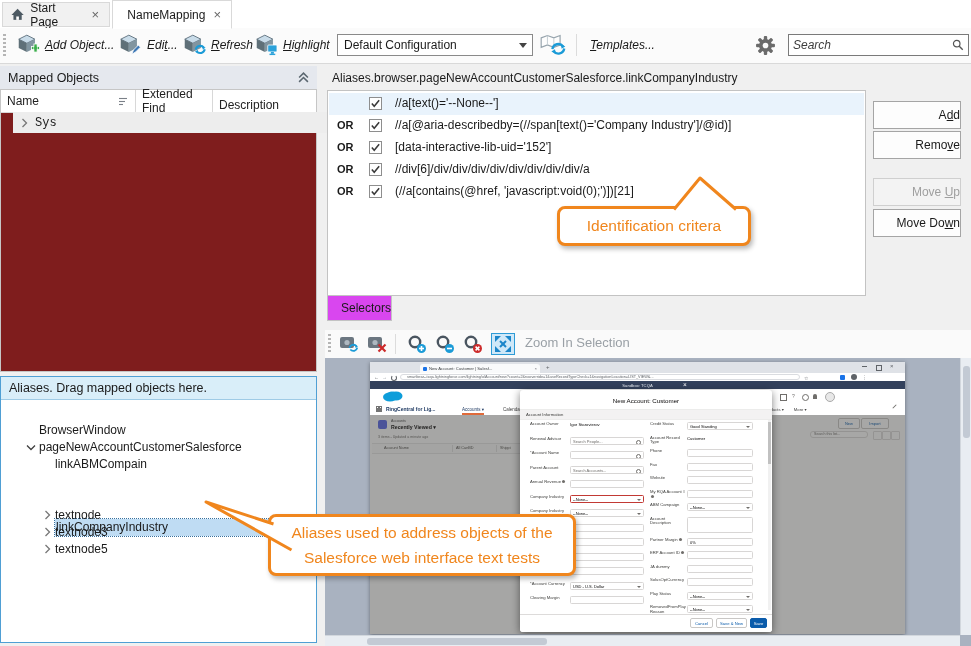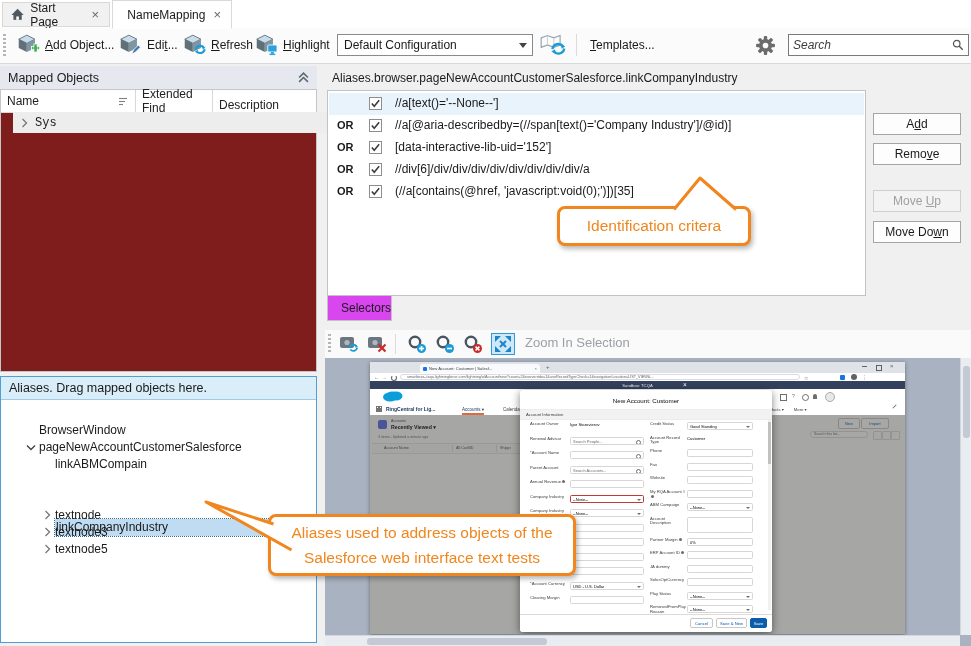--- a/index.html
+++ b/index.html
@@ -9,21 +9,21 @@
   .abs{position:absolute;}
   
   .tabbar{position:absolute;left:0;top:0;width:971px;height:28px;background:#fff;border-bottom:1px solid #d8d8d8;}
   .doctab{position:absolute;top:2px;height:25px;display:flex;align-items:center;gap:6px;padding:0 8px;
           border:1px solid #d9d9d9;background:#f1f1f1;box-sizing:border-box;}
   .doctab.active{top:0;height:29px;background:#fff;border-bottom:1px solid #fff;z-index:2;}
   .tab-close{color:#666;font-size:13px;line-height:1;padding:0 2px;cursor:default;}
   
   .toolbar{position:absolute;left:0;top:28px;width:971px;height:35px;background:#fbfbfb;border-bottom:1px solid #d9d9d9;}
   .grip{width:3px;background:repeating-linear-gradient(180deg,#b5b5b5 0 2px,transparent 2px 4px);}
-  .tbtn{position:absolute;top:4px;height:26px;display:flex;align-items:center;gap:5px;padding:0 4px;}
+  .tbtn{position:absolute;top:4px;height:26px;display:flex;align-items:center;gap:5px;padding:0 4px;font-style:italic;}
   .tbtn span{white-space:nowrap;}
   .combo{position:absolute;left:337px;top:6px;width:196px;height:22px;background:#fff;border:1px solid #8a8a8a;
          box-sizing:border-box;display:flex;align-items:center;}
   .combo .val{flex:1;padding-left:6px;}
   .combo .arrow{width:18px;height:100%;display:flex;align-items:center;justify-content:center;}
   .caret-down{width:0;height:0;border-left:4px solid transparent;border-right:4px solid transparent;border-top:5px solid #444;}
   .vsep{position:absolute;top:6px;width:1px;height:22px;background:#dcdcdc;}
   .search-box{position:absolute;left:788px;top:6px;width:181px;height:22px;border:1px solid #7a7a7a;background:#fff;
           box-sizing:border-box;display:flex;align-items:center;}
   .search-box input{flex:1;border:none;outline:none;font:12px "Liberation Sans",sans-serif;padding:0 4px;background:transparent;}
@@ -35,22 +35,22 @@
   .tree-row{position:absolute;left:1px;right:1px;height:17px;display:flex;align-items:center;}
   .tree-label{position:absolute;white-space:nowrap;}
   .alias-sel{background:#bfdcf3;outline:1px dotted #39719e;}
   
   .editor{position:absolute;left:327px;top:90px;width:539px;height:206px;background:#fff;border:1px solid #c3c3c3;box-sizing:border-box;}
   .sel-row{position:absolute;left:1px;width:535px;height:22px;}
   .sel-row.current{background:#e9f3fc;}
   .sel-or{position:absolute;left:8px;top:4px;font-weight:bold;font-size:11px;}
   .cbx{position:absolute;left:40px;top:4px;width:13px;height:13px;background:#fff;border:1px solid #8e8e8e;box-sizing:border-box;}
   .sel-text{position:absolute;left:66px;top:3px;white-space:nowrap;}
-  .side-btn{position:absolute;left:873px;width:88px;height:22px;background:#fdfdfd;border:1px solid #a5a5a5;
-            display:flex;align-items:center;justify-content:center;box-sizing:border-box;margin-top:12px;}
+  .side-btn{position:absolute;left:873px;width:88px;height:28px;background:#fdfdfd;border:1px solid #a5a5a5;
+            display:flex;align-items:center;justify-content:flex-end;box-sizing:border-box;}
   .side-btn.disabled{color:#9f9f9f;border-color:#cfcfcf;background:#f3f3f3;}
   .bottom-tab{position:absolute;left:327px;top:296px;width:65px;height:25px;background:#d946ef;border:1px solid #c3c3c3;border-top:none;
               display:flex;align-items:center;justify-content:flex-end;box-sizing:border-box;}
   
   .callout{position:absolute;background:#fff;border:3px solid #f0861d;border-radius:8px;z-index:50;
            color:#f0861d;display:flex;align-items:center;justify-content:center;text-align:center;
            font-size:15.5px;box-shadow:2px 3px 5px rgba(0,0,0,.28);box-sizing:border-box;}
   .tail{position:absolute;z-index:51;pointer-events:none;}
   
   .viewer{position:absolute;left:325px;top:330px;width:646px;height:316px;}
@@ -328,21 +328,21 @@
           <span class="cbx"><svg width="11" height="11" viewBox="0 0 12 12">
               <path d="M2,6 L4.6,9 L10,2.5" fill="none" stroke="#3a3a3a" stroke-width="1.7"></path>
             </svg></span>
           <span class="sel-text">//div[6]/div/div/div/div/div/div/div/div/a</span>
         </div>
         <div class="sel-row" style="top: 90px;">
           <span class="sel-or">OR</span>
           <span class="cbx"><svg width="11" height="11" viewBox="0 0 12 12">
               <path d="M2,6 L4.6,9 L10,2.5" fill="none" stroke="#3a3a3a" stroke-width="1.7"></path>
             </svg></span>
-          <span class="sel-text">(//a[contains(@href, 'javascript:void(0);')])[35]</span>
+          <span class="sel-text">(//a[contains(@href, 'javascript:void(0);')])[21]</span>
         </div>
       </div>
   </div>
 
   <div class="side-btn" style="top:101px;">
       <span>A<u>d</u>d</span>
     </div>
   <div class="side-btn" style="top:131px;">
       <span>Remo<u>v</u>e</span>
     </div>

